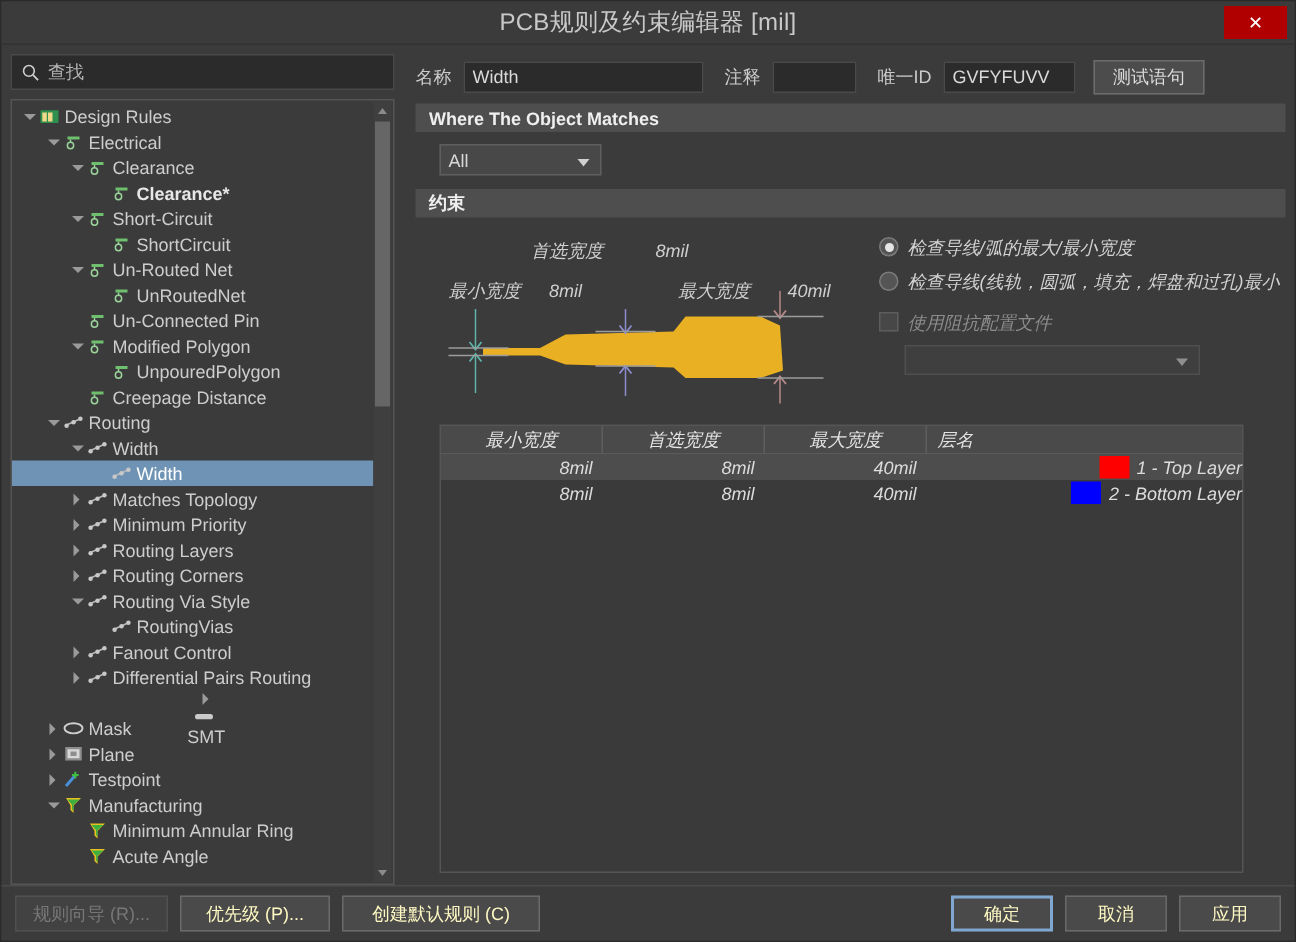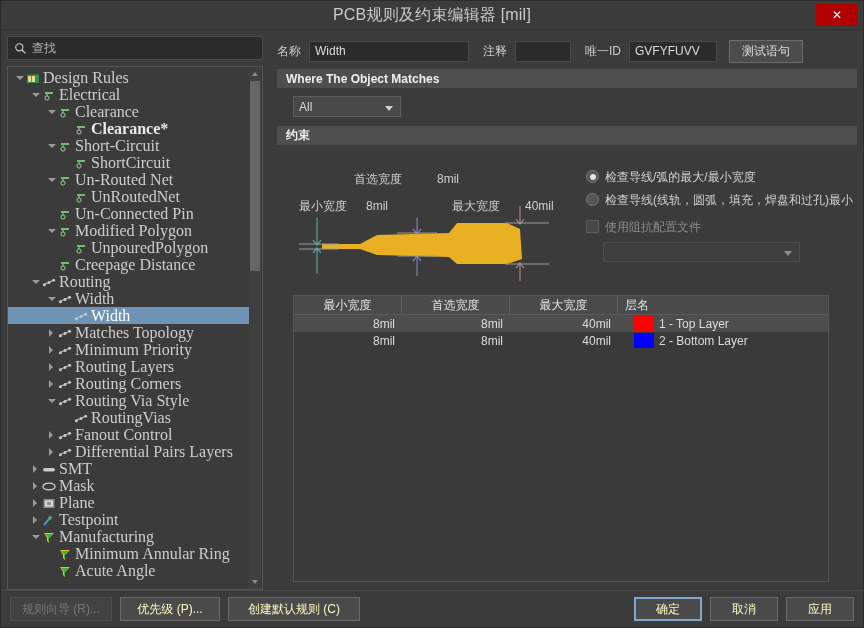--- a/index.html
+++ b/index.html
@@ -113,26 +113,25 @@
   }
   #tree {
     position: absolute;
     left: 0; top: 2px; right: 13px; bottom: 0;
     overflow: hidden;
   }
   .tree-row {
     height: 17px;
     display: flex;
     align-items: center;
-    font-size: 16px;
+    font-size: 12px;
     color: #cdcdcd;
     white-space: nowrap;
     cursor: default;
     padding-right: 4px;
-    font-family: Liberation Serif, serif;
   }
   .tree-row.selected {
     background: #6f93b5;
     color: #ffffff;
   }
   .tree-row .arrow {
     width: 11px; height: 11px;
     flex: 0 0 auto;
     position: relative;
     margin-right: 1px;
@@ -278,21 +277,22 @@
     border-top: 5px solid #d0d0d0;
   }
 
   
   #constraints-body {
     margin-left: 8px;
     flex: 1;
     display: flex;
     flex-direction: column;
     min-height: 0;
-    padding-top: 16px;
+    padding-top: 4px;
+    font-style: italic;
   }
   #constraints-top {
     display: flex;
     min-height: 0;
   }
   #diagram-wrap {
     width: 305px;
     min-width: 305px;
     position: relative;
     height: 130px;
@@ -404,25 +404,24 @@
   .trow.sel { background: #4d4d4d; }
   .trow .td {
     display: flex;
     align-items: center;
     justify-content: flex-end;
     padding-right: 7px;
     box-sizing: border-box;
     height: 100%;
   }
   .trow .td.layer {
-    justify-content: flex-start;
+    justify-content: flex-end;
     padding-right: 0;
     padding-left: 0;
     flex: 1;
-    margin-left: 16px;
   }
   .swatch {
     width: 20px; height: 15px;
     flex: 0 0 auto;
     margin-right: 5px;
   }
 
   
   #footer {
     height: 36px;
@@ -693,23 +692,23 @@
               <span class="tlabel">Fanout Control</span>
             </div>
             <div class="tree-row" style="padding-left: 38px;">
               <span class="arrow right"></span>
               <span class="ticon"><svg viewBox="0 0 14 13" width="14" height="13">
                   <line x1="2" y1="8.5" x2="12" y2="4" stroke="#b8b8b8" stroke-width="1.1"></line>
                   <circle cx="2.4" cy="8.8" r="1.5" fill="#c8c8c8"></circle>
                   <circle cx="7" cy="6.5" r="1.5" fill="#c8c8c8"></circle>
                   <circle cx="11.6" cy="4.2" r="1.5" fill="#c8c8c8"></circle>
                 </svg></span>
-              <span class="tlabel">Differential Pairs Layers</span>
-            </div>
-            <div class="tree-row" style="padding-left: 22px;">
+              <span class="tlabel">Differential Pairs Routing</span>
+            </div>
+            <div class="tree-row" style="padding-left: 22px; flex-direction: column;">
               <span class="arrow right"></span>
               <span class="ticon"><svg viewBox="0 0 14 13" width="14" height="13">
                   <rect x="1" y="5" width="12" height="3.5" rx="1.7" fill="#c9c9c9"></rect>
                 </svg></span>
               <span class="tlabel">SMT</span>
             </div>
             <div class="tree-row" style="padding-left: 22px;">
               <span class="arrow right"></span>
               <span class="ticon"><svg viewBox="0 0 14 13" width="14" height="13">
                   <ellipse cx="7" cy="6.5" rx="6" ry="3.4" fill="none" stroke="#cfcfcf" stroke-width="1.3"></ellipse>

